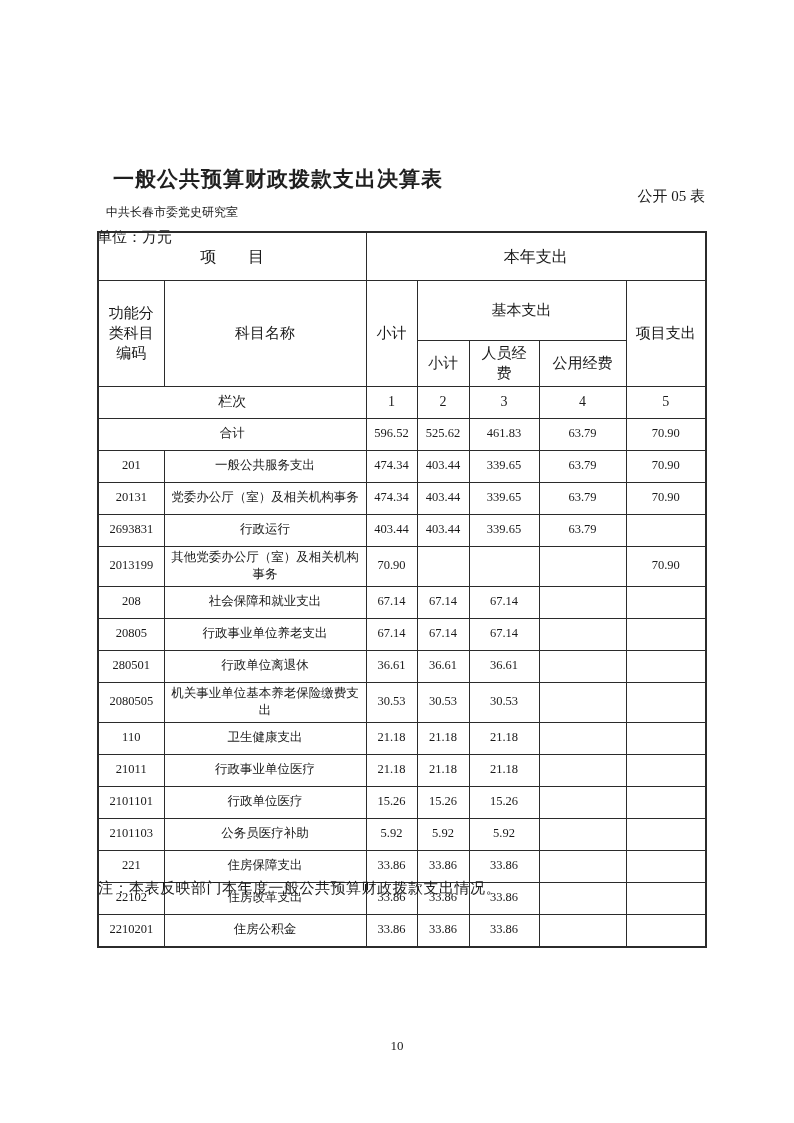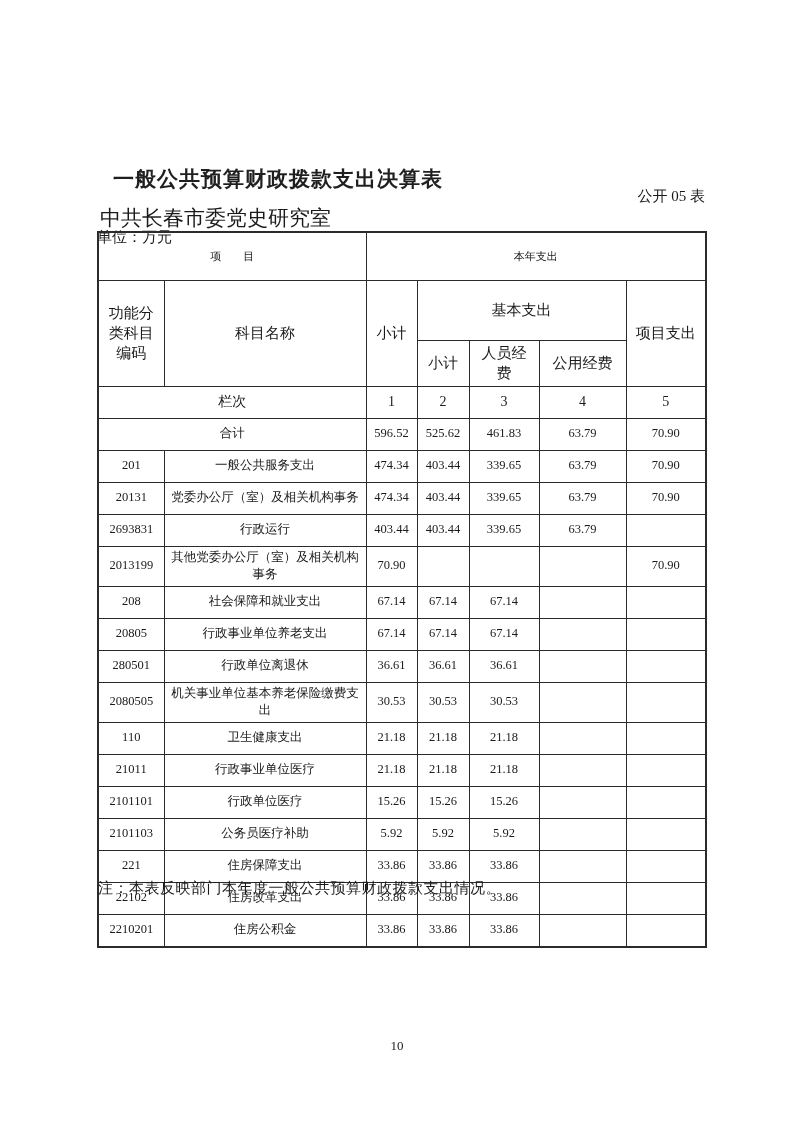--- a/index.html
+++ b/index.html
@@ -45,23 +45,23 @@
   .table-code {
     position: absolute;
     left: 97px;
     top: 187px;
     width: 608px;
     text-align: right;
     font-size: 15px;
   }
   .org-name {
     position: absolute;
-    left: 100px;
+    left: 106px;
     top: 204px;
-    font-size: 21px;
+    font-size: 12px;
   }
   .unit-label {
     position: absolute;
     left: 97px;
     top: 204px;
     width: 608px;
     font-size: 15px;
     margin-top: 24px;
   }
   table.budget {
@@ -80,21 +80,21 @@
     vertical-align: middle;
     padding: 2px 4px;
     font-weight: normal;
     color: #1a1a1a;
     overflow: hidden;
   }
   table.budget thead th {
     font-size: 15px;
     line-height: 1.35;
   }
-  thead tr.h-row1 th { height: 43px; font-size: 11px; margin-left: 19px; }
+  thead tr.h-row1 th { height: 43px; font-size: 16px; margin-left: 19px; }
   thead tr.h-row2 th { height: 55px; }
   thead tr.h-row3 th { height: 38px; }
   thead tr.index-row td { height: 27px; font-size: 14px; }
   tbody td { height: 27px; font-size: 12.5px; line-height: 1.4; }
   td.name {
     text-align: left;
     padding: 2px 4px;
     margin-top: 29px;
   }
   .prewrap { white-space: pre-line; }

